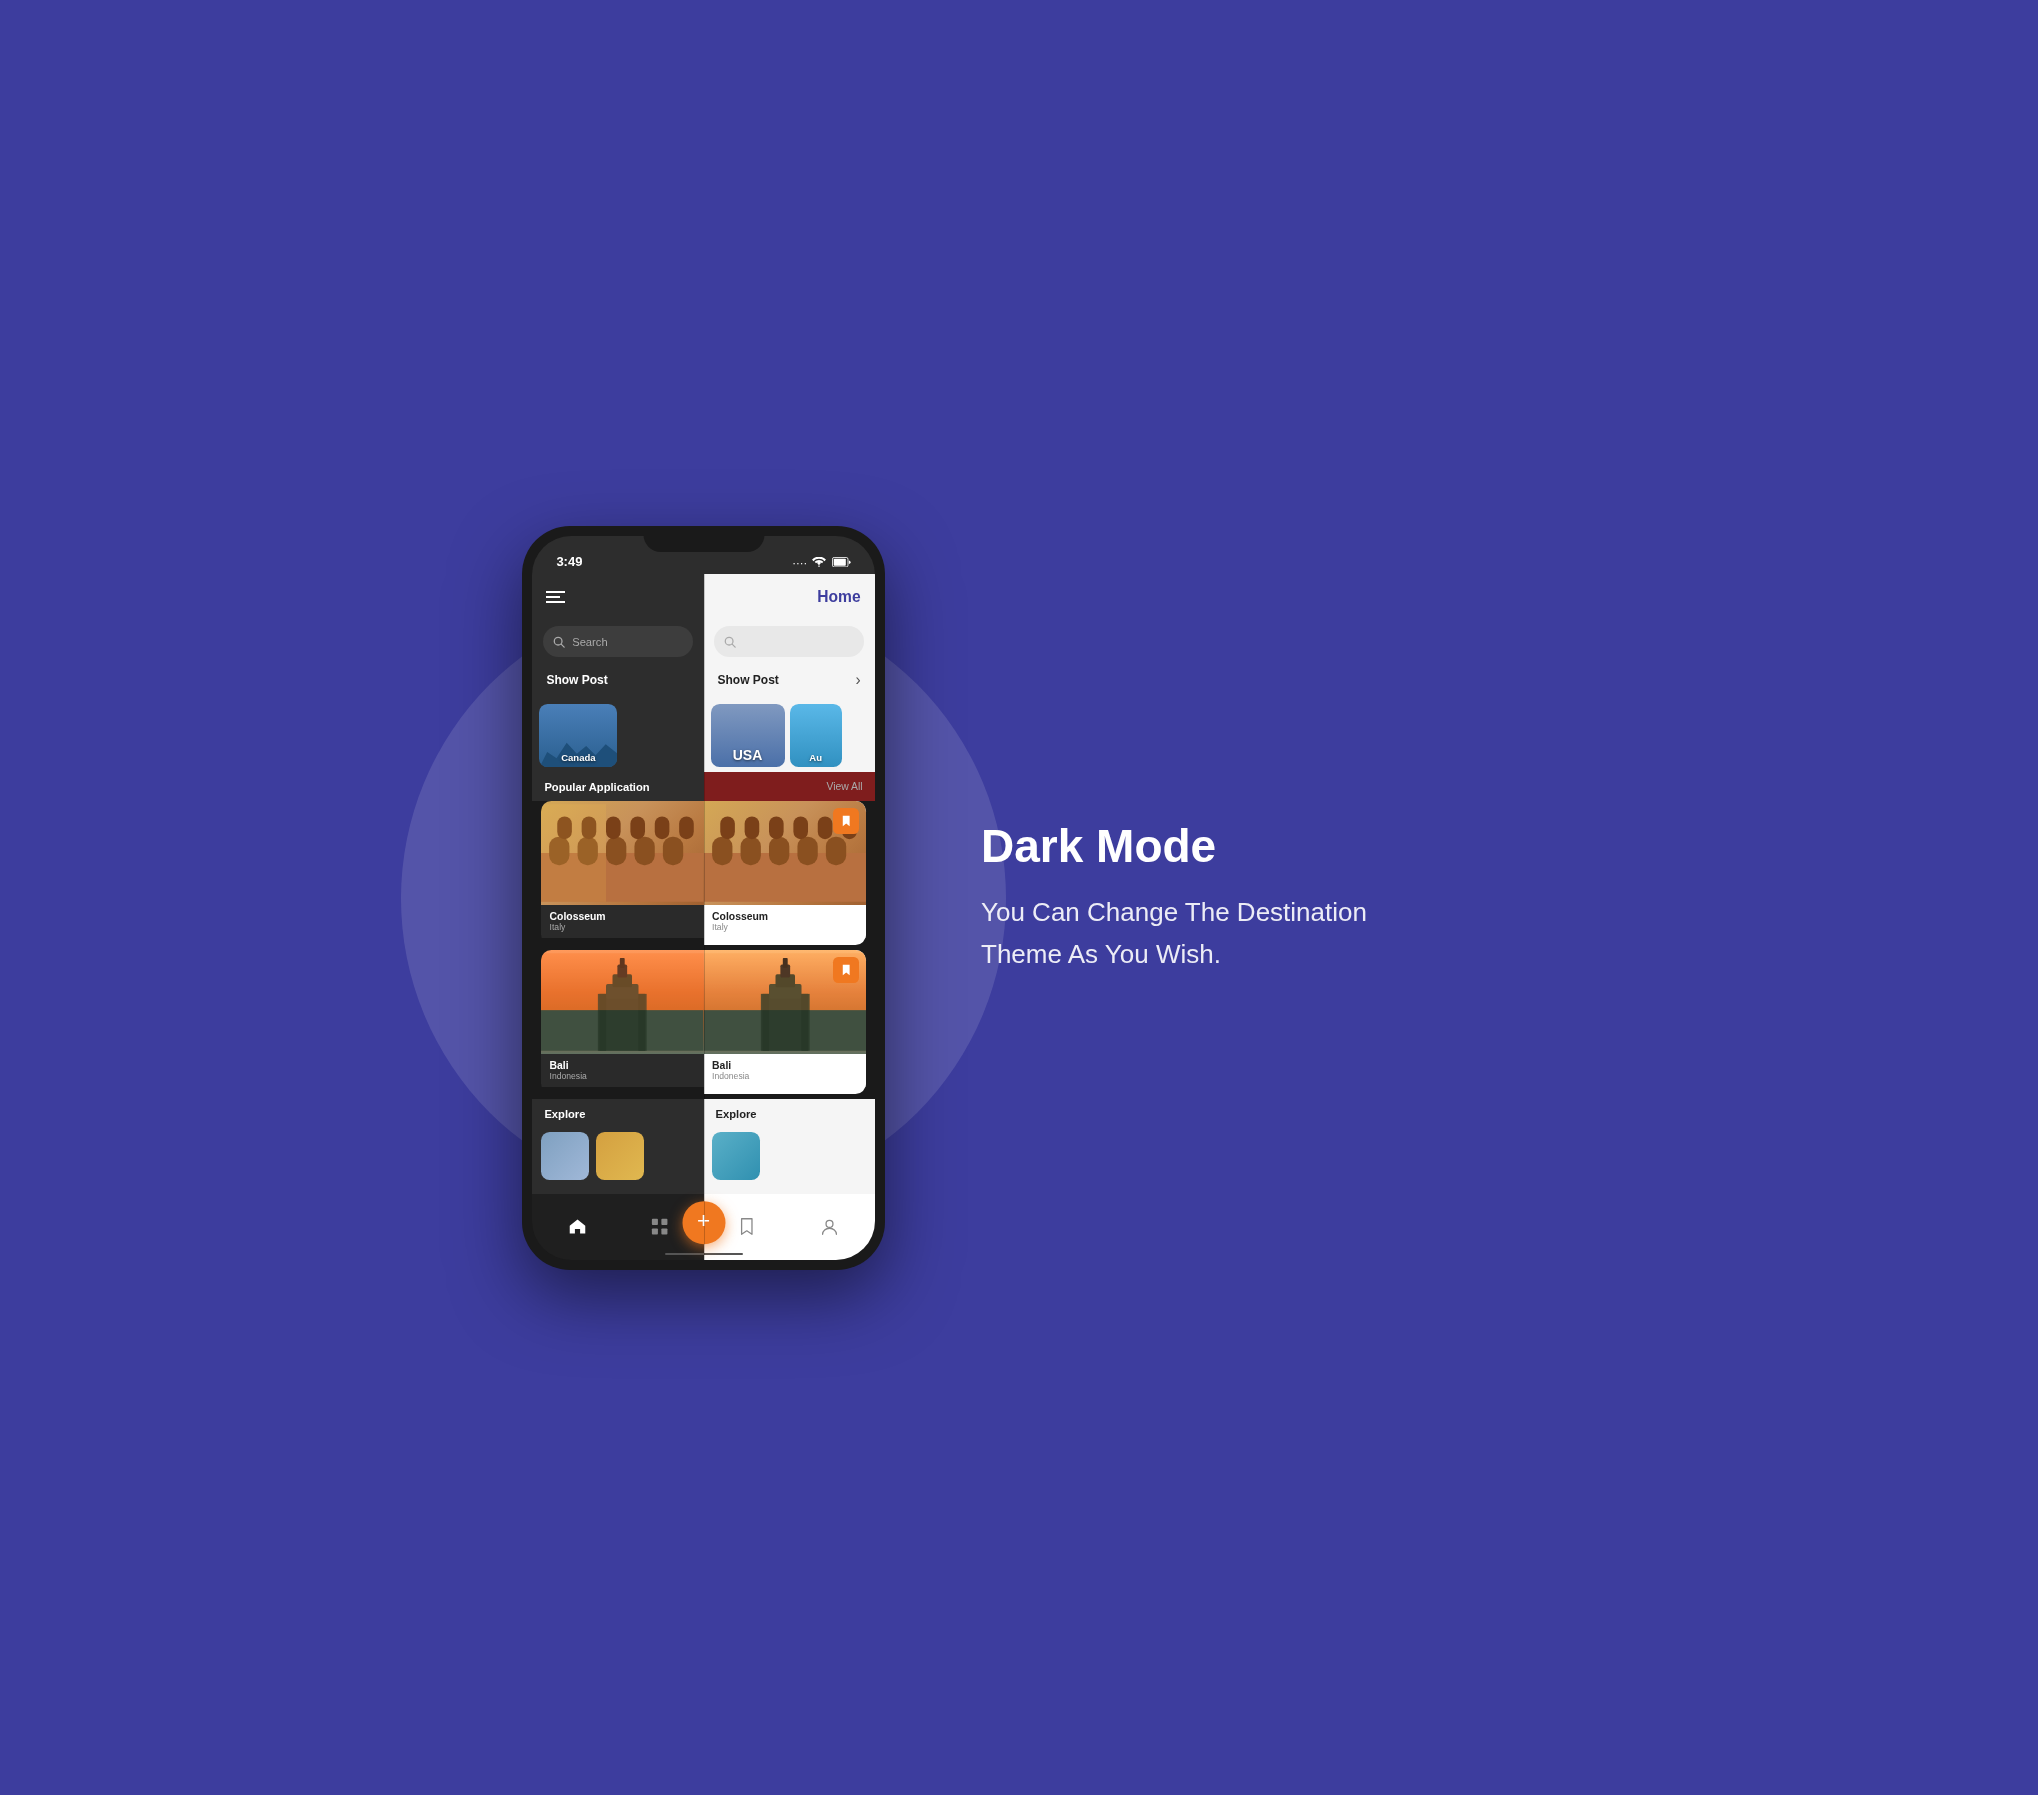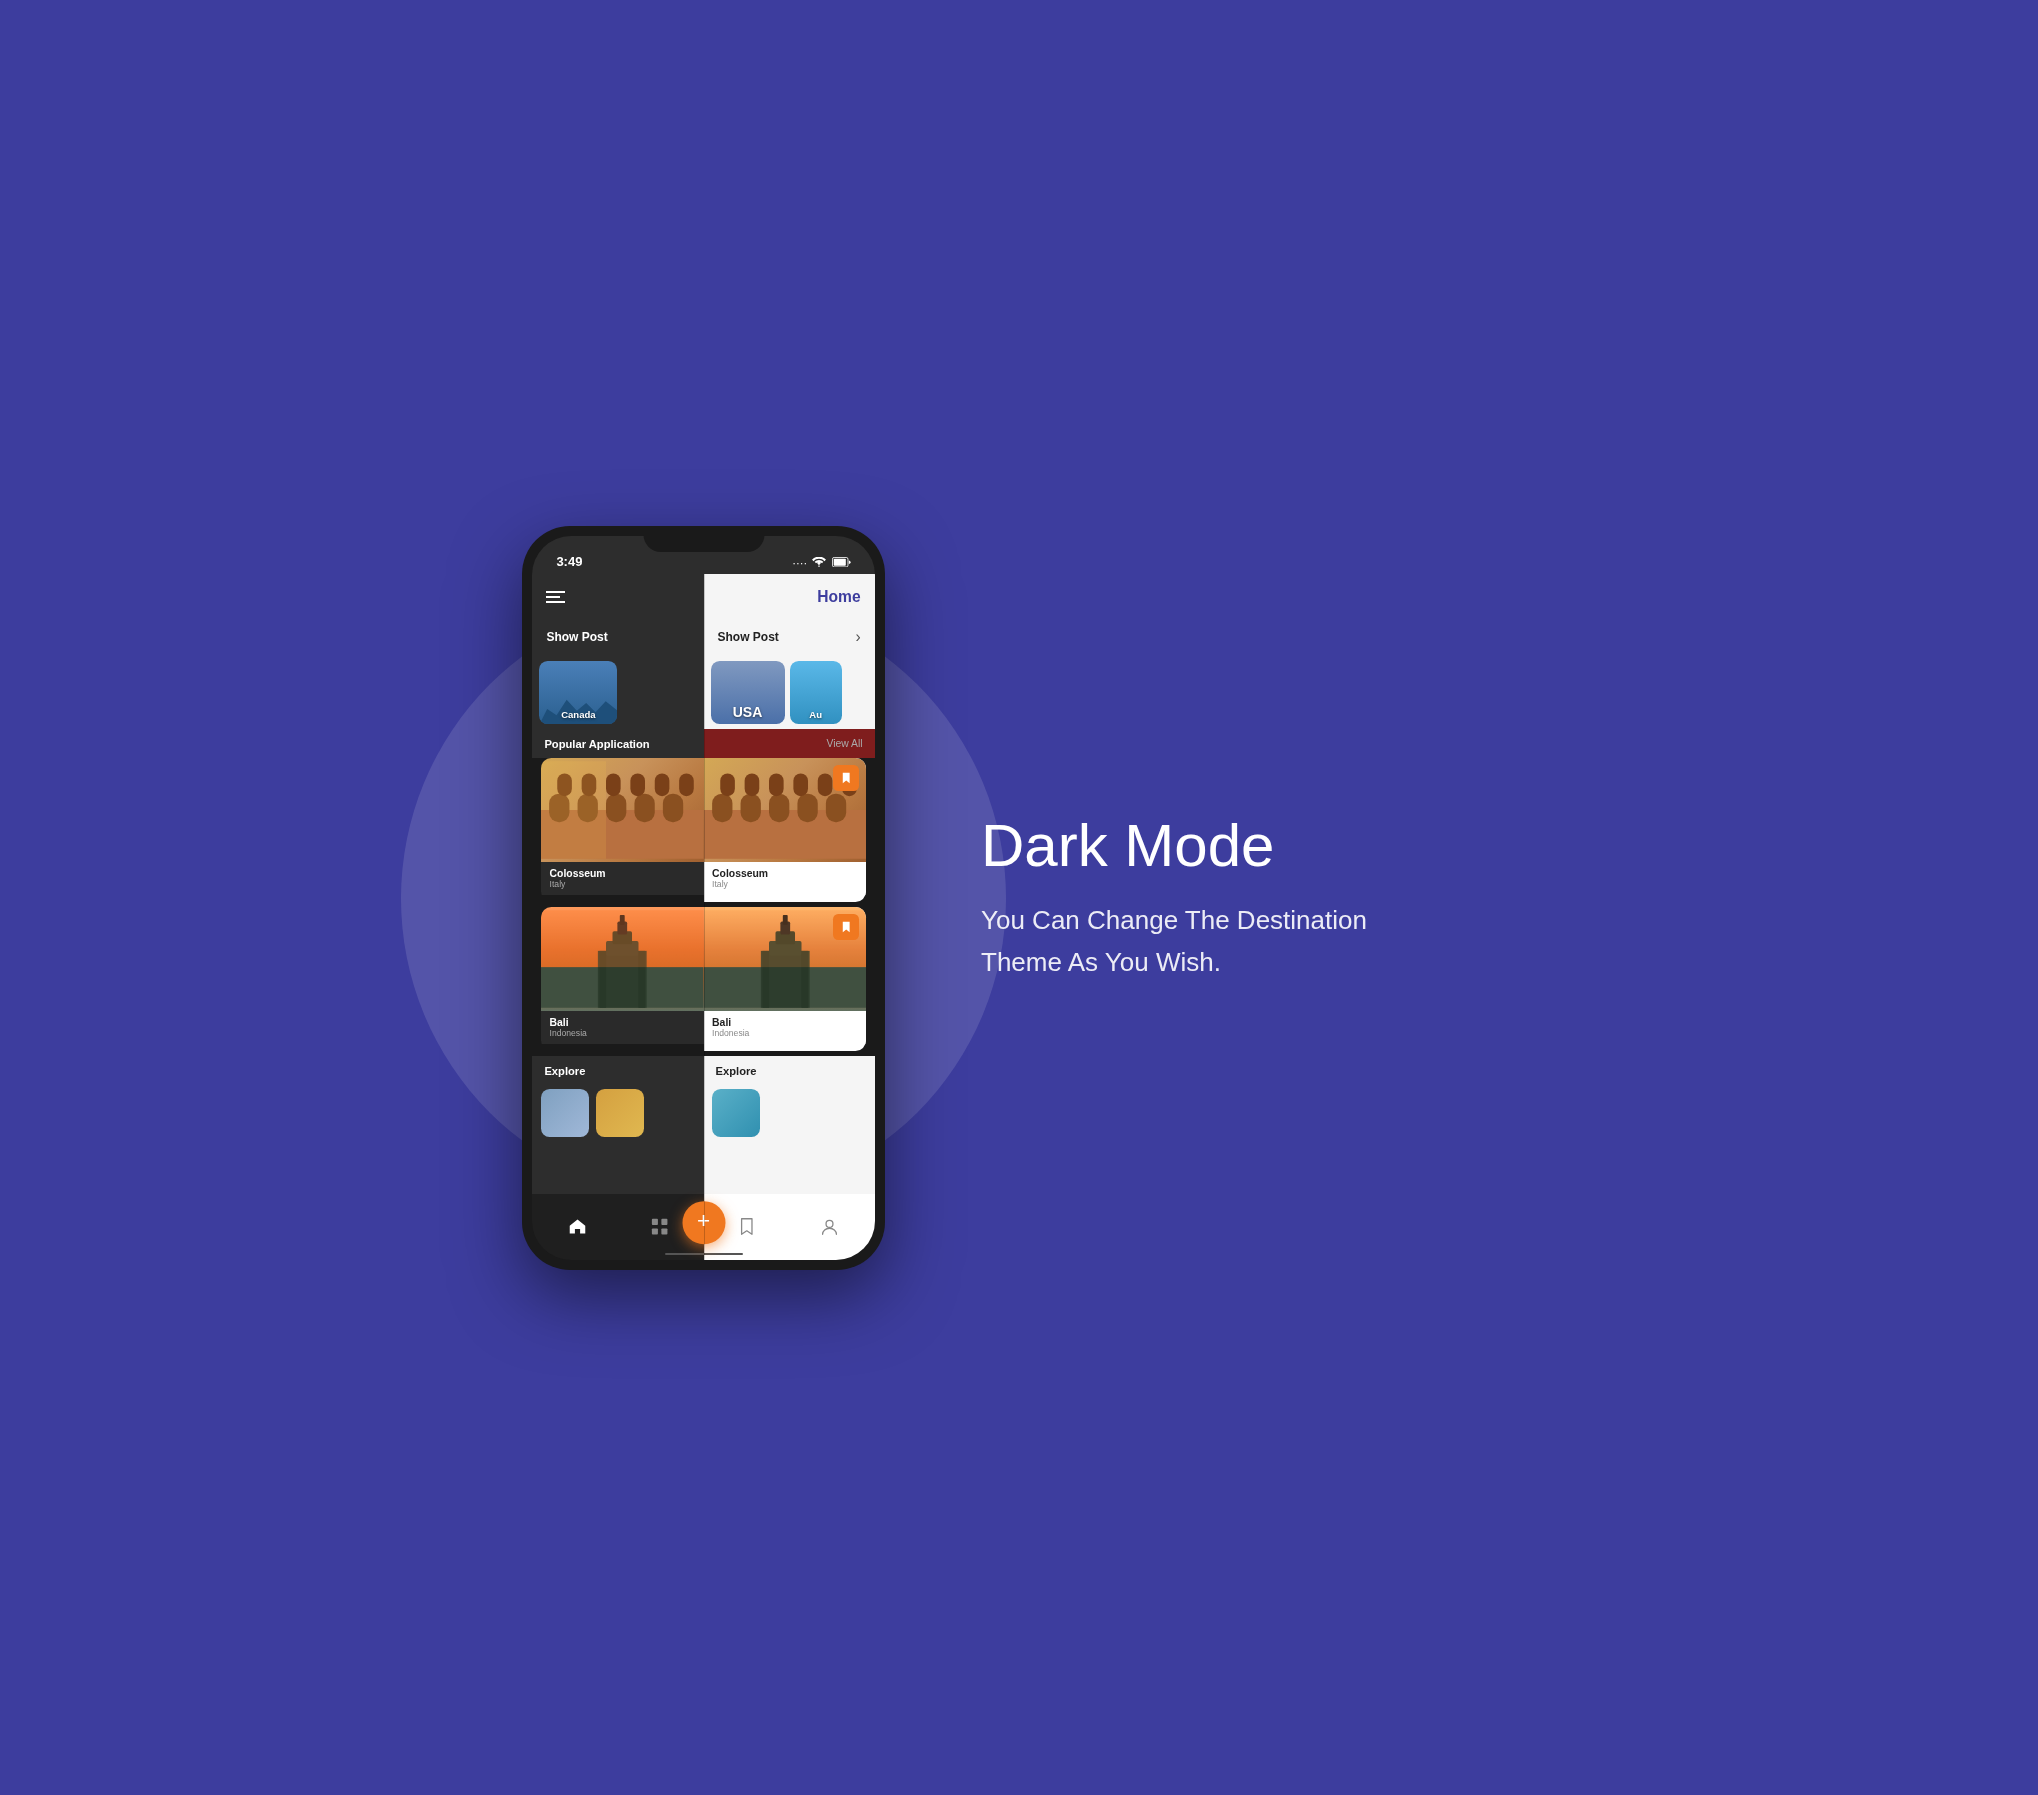--- a/index.html
+++ b/index.html
@@ -149,22 +149,22 @@
       padding: 35px 52px;
       display: flex;
       flex-direction: column;
       justify-content: center;
       gap: 21px;
       max-width: 588px;
     }
 
     .dark-mode-title {
       color: white;
-      font-size: 60px;
-      font-weight: 400;
+      font-size: 46px;
+      font-weight: 700;
       line-height: 1.1;
     }
 
     
     ::-webkit-scrollbar { display: none; }
   </style>
 </head>
 <body>
 
 <div class="page-container">
@@ -207,20 +207,39 @@
                 <div style="width:19px; height:1.7px; background:white;"></div>
                 <div style="width:14px; height:1.7px; background:white;"></div>
                 <div style="width:19px; height:1.7px; background:white;"></div>
               </div>
             </div>
             <div style="width:50%; background:#f5f5f5; display:flex; align-items:center; justify-content:flex-end; padding:0 14px;">
               <span style="color:#3d3d9e; font-size:15.6px; font-weight:700;">Home</span>
             </div>
           </div>
 
+          <div style="display:flex; height:43px; flex-shrink:0;">
+            <div style="width:50%; background:#2d2d2d; padding:7px 10.4px;">
+              <div class="search-bar">
+                <svg width="12" height="12" viewBox="0 0 14 14" fill="none">
+                  <circle cx="6" cy="6" r="4.5" stroke="#aaa" stroke-width="1.5"></circle>
+                  <line x1="9.5" y1="9.5" x2="13" y2="13" stroke="#aaa" stroke-width="1.5" stroke-linecap="round"></line>
+                </svg>
+                <span style="color:#aaa; font-size:11.2px;">Search</span>
+              </div>
+            </div>
+            <div style="width:50%; background:#f5f5f5; padding:7px 10.4px;">
+              <div class="search-bar-light">
+                <svg width="12" height="12" viewBox="0 0 14 14" fill="none">
+                  <circle cx="6" cy="6" r="4.5" stroke="#aaa" stroke-width="1.5"></circle>
+                  <line x1="9.5" y1="9.5" x2="13" y2="13" stroke="#aaa" stroke-width="1.5" stroke-linecap="round"></line>
+                </svg>
+              </div>
+            </div>
+          </div>
 
           <div style="display:flex; height:36px; flex-shrink:0;">
             <div style="width:50%; background:#2d2d2d; padding:7px 14px; display:flex; align-items:center;">
               <span style="color:white; font-size:12px; font-weight:600;">Show Post</span>
             </div>
             <div style="width:50%; background:#f5f5f5; padding:7px 14px; display:flex; align-items:center; justify-content:space-between;">
               <span style="color:#222; font-size:12px; font-weight:600;">Show Post</span>
               <span style="color:#555; font-size:15.6px;">›</span>
             </div>
           </div>

